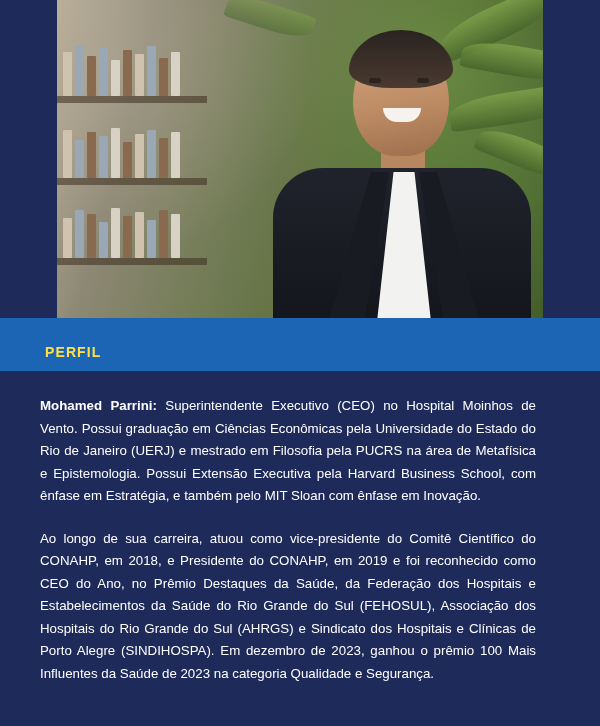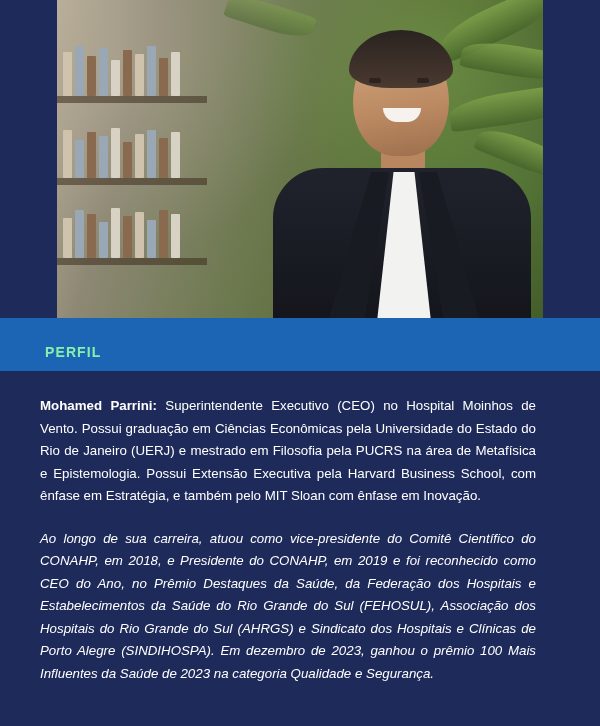--- a/index.html
+++ b/index.html
@@ -169,21 +169,21 @@
     height: 53px;
     background: #1c64b4;
   }
   .banner-label {
     position: absolute;
     left: 45px;
     top: 0;
     height: 67px;
     display: flex;
     align-items: center;
-    color: #86efac;
+    color: #fde047;
     font-size: 14px;
     font-weight: bold;
     letter-spacing: 1.1px;
   }
 
   
   .content {
     position: absolute;
     left: 0;
     top: 371px;
@@ -191,21 +191,21 @@
     padding: 24px 64px 0 40px;
     color: #ffffff;
   }
   .para {
     font-size: 13.3px;
     line-height: 22.5px;
     text-align: justify;
     margin: 0 0 20px 0;
     color: #ffffff;
   }
-  .para:last-child { margin-bottom: 8px; font-style: italic; }
+  .para:last-child { margin-bottom: 8px; }
   .name { font-weight: bold; }
 </style>
 </head>
 <body>
 
 <div class="page">
 
   <div class="photo-wrap">
     <div class="photo"></div>
 

